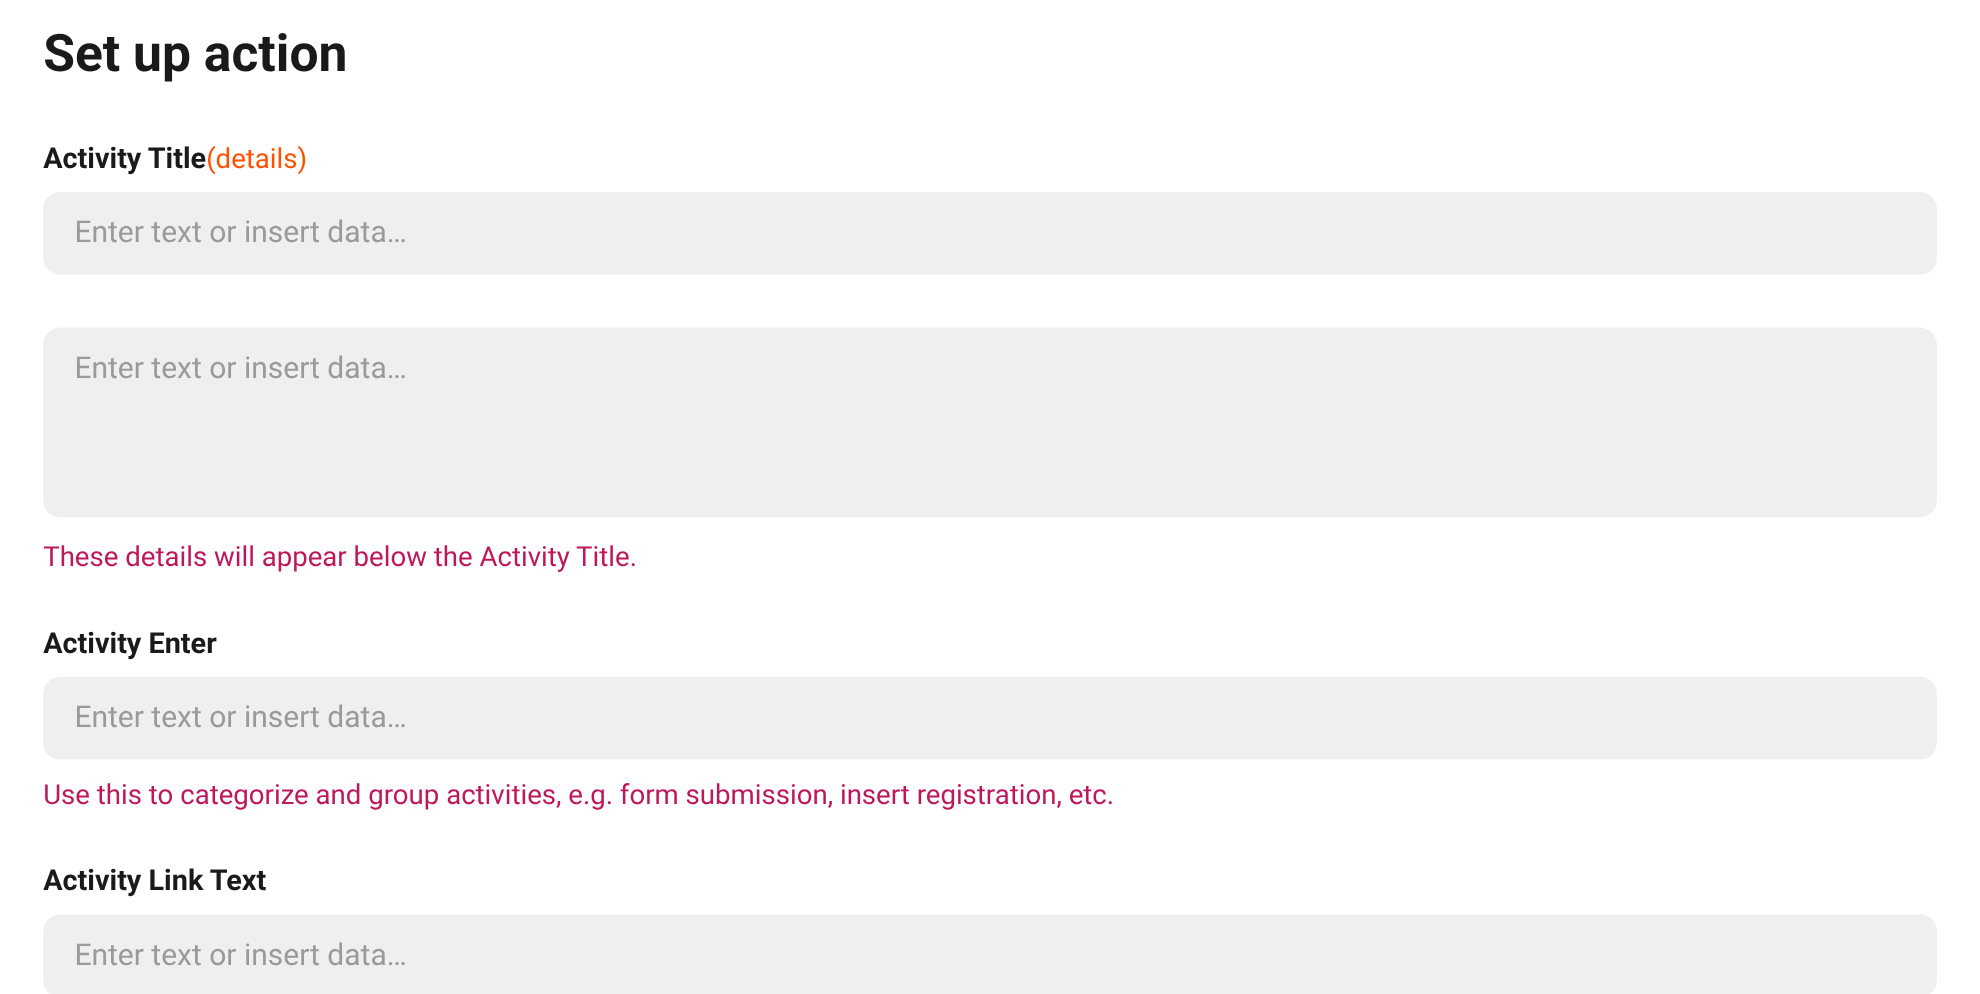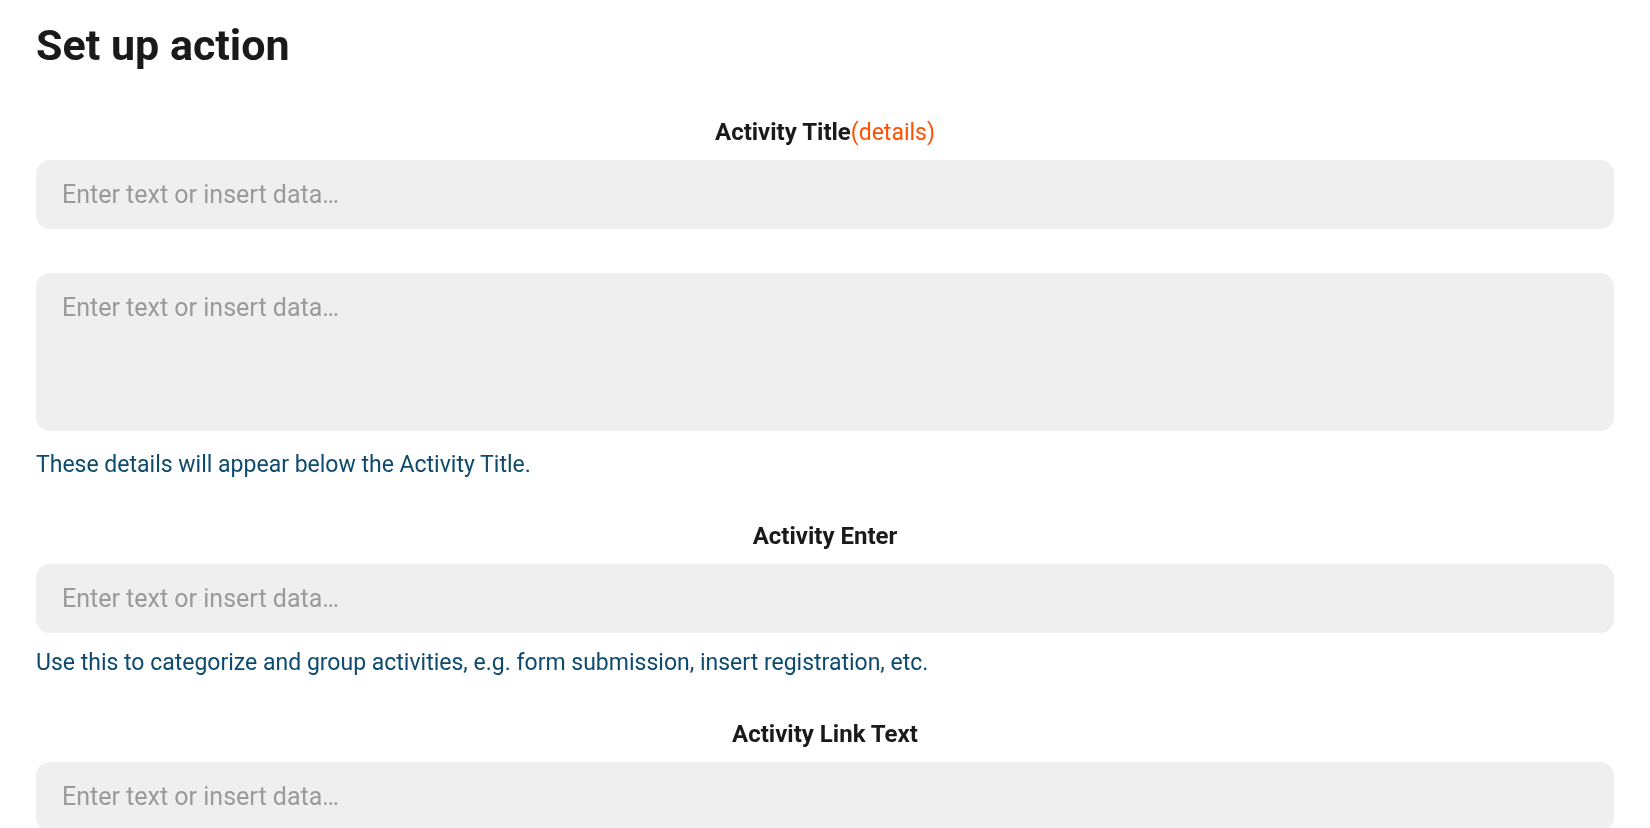--- a/index.html
+++ b/index.html
@@ -18,21 +18,21 @@
       font-size: 43px;
       font-weight: 700;
       margin-bottom: 48px;
       color: #1a1a1a;
     }
     .field-group {
       margin-bottom: 44px;
     }
     .label-row {
       display: flex;
-      justify-content: center;
+      justify-content: flex-start;
       align-items: baseline;
       margin-bottom: 14px;
     }
     .field-label {
       font-size: 24px;
       font-weight: 700;
       color: #1a1a1a;
     }
     .required-tag {
       font-size: 23px;
@@ -64,21 +64,21 @@
       color: #333;
       outline: none;
       resize: none;
       height: 158px;
     }
     .textarea-input::placeholder {
       color: #9a9a9a;
     }
     .help-text {
       font-size: 23px;
-      color: #0c4a6e;
+      color: #be185d;
       margin-top: 16px;
       font-weight: 400;
     }
   </style>
 </head>
 <body>
 
 <h1 class="page-title">Set up action</h1>
 
 <div class="field-group">

